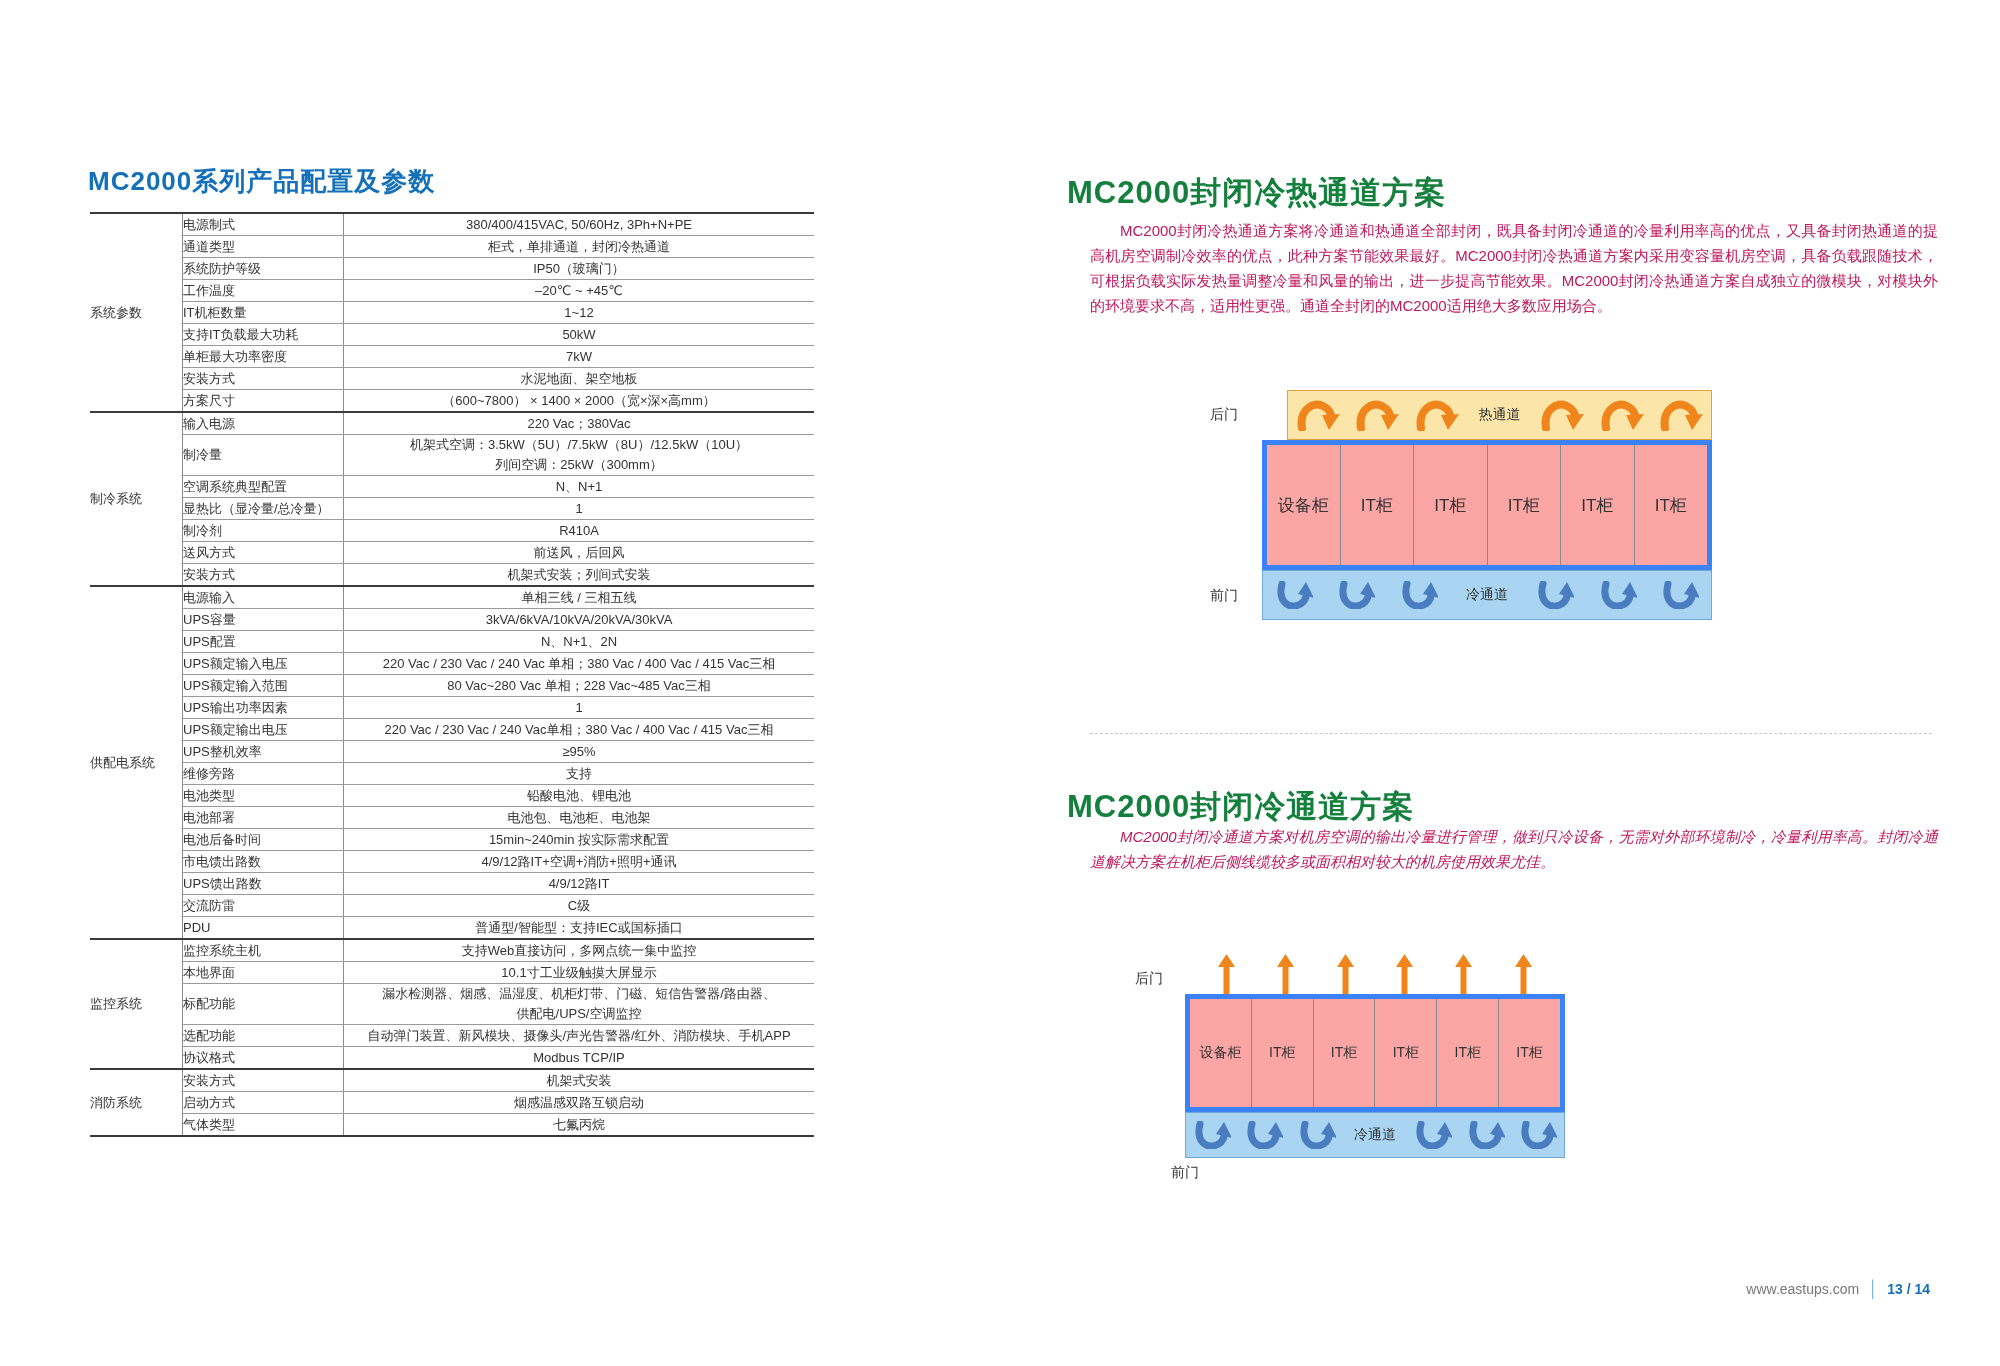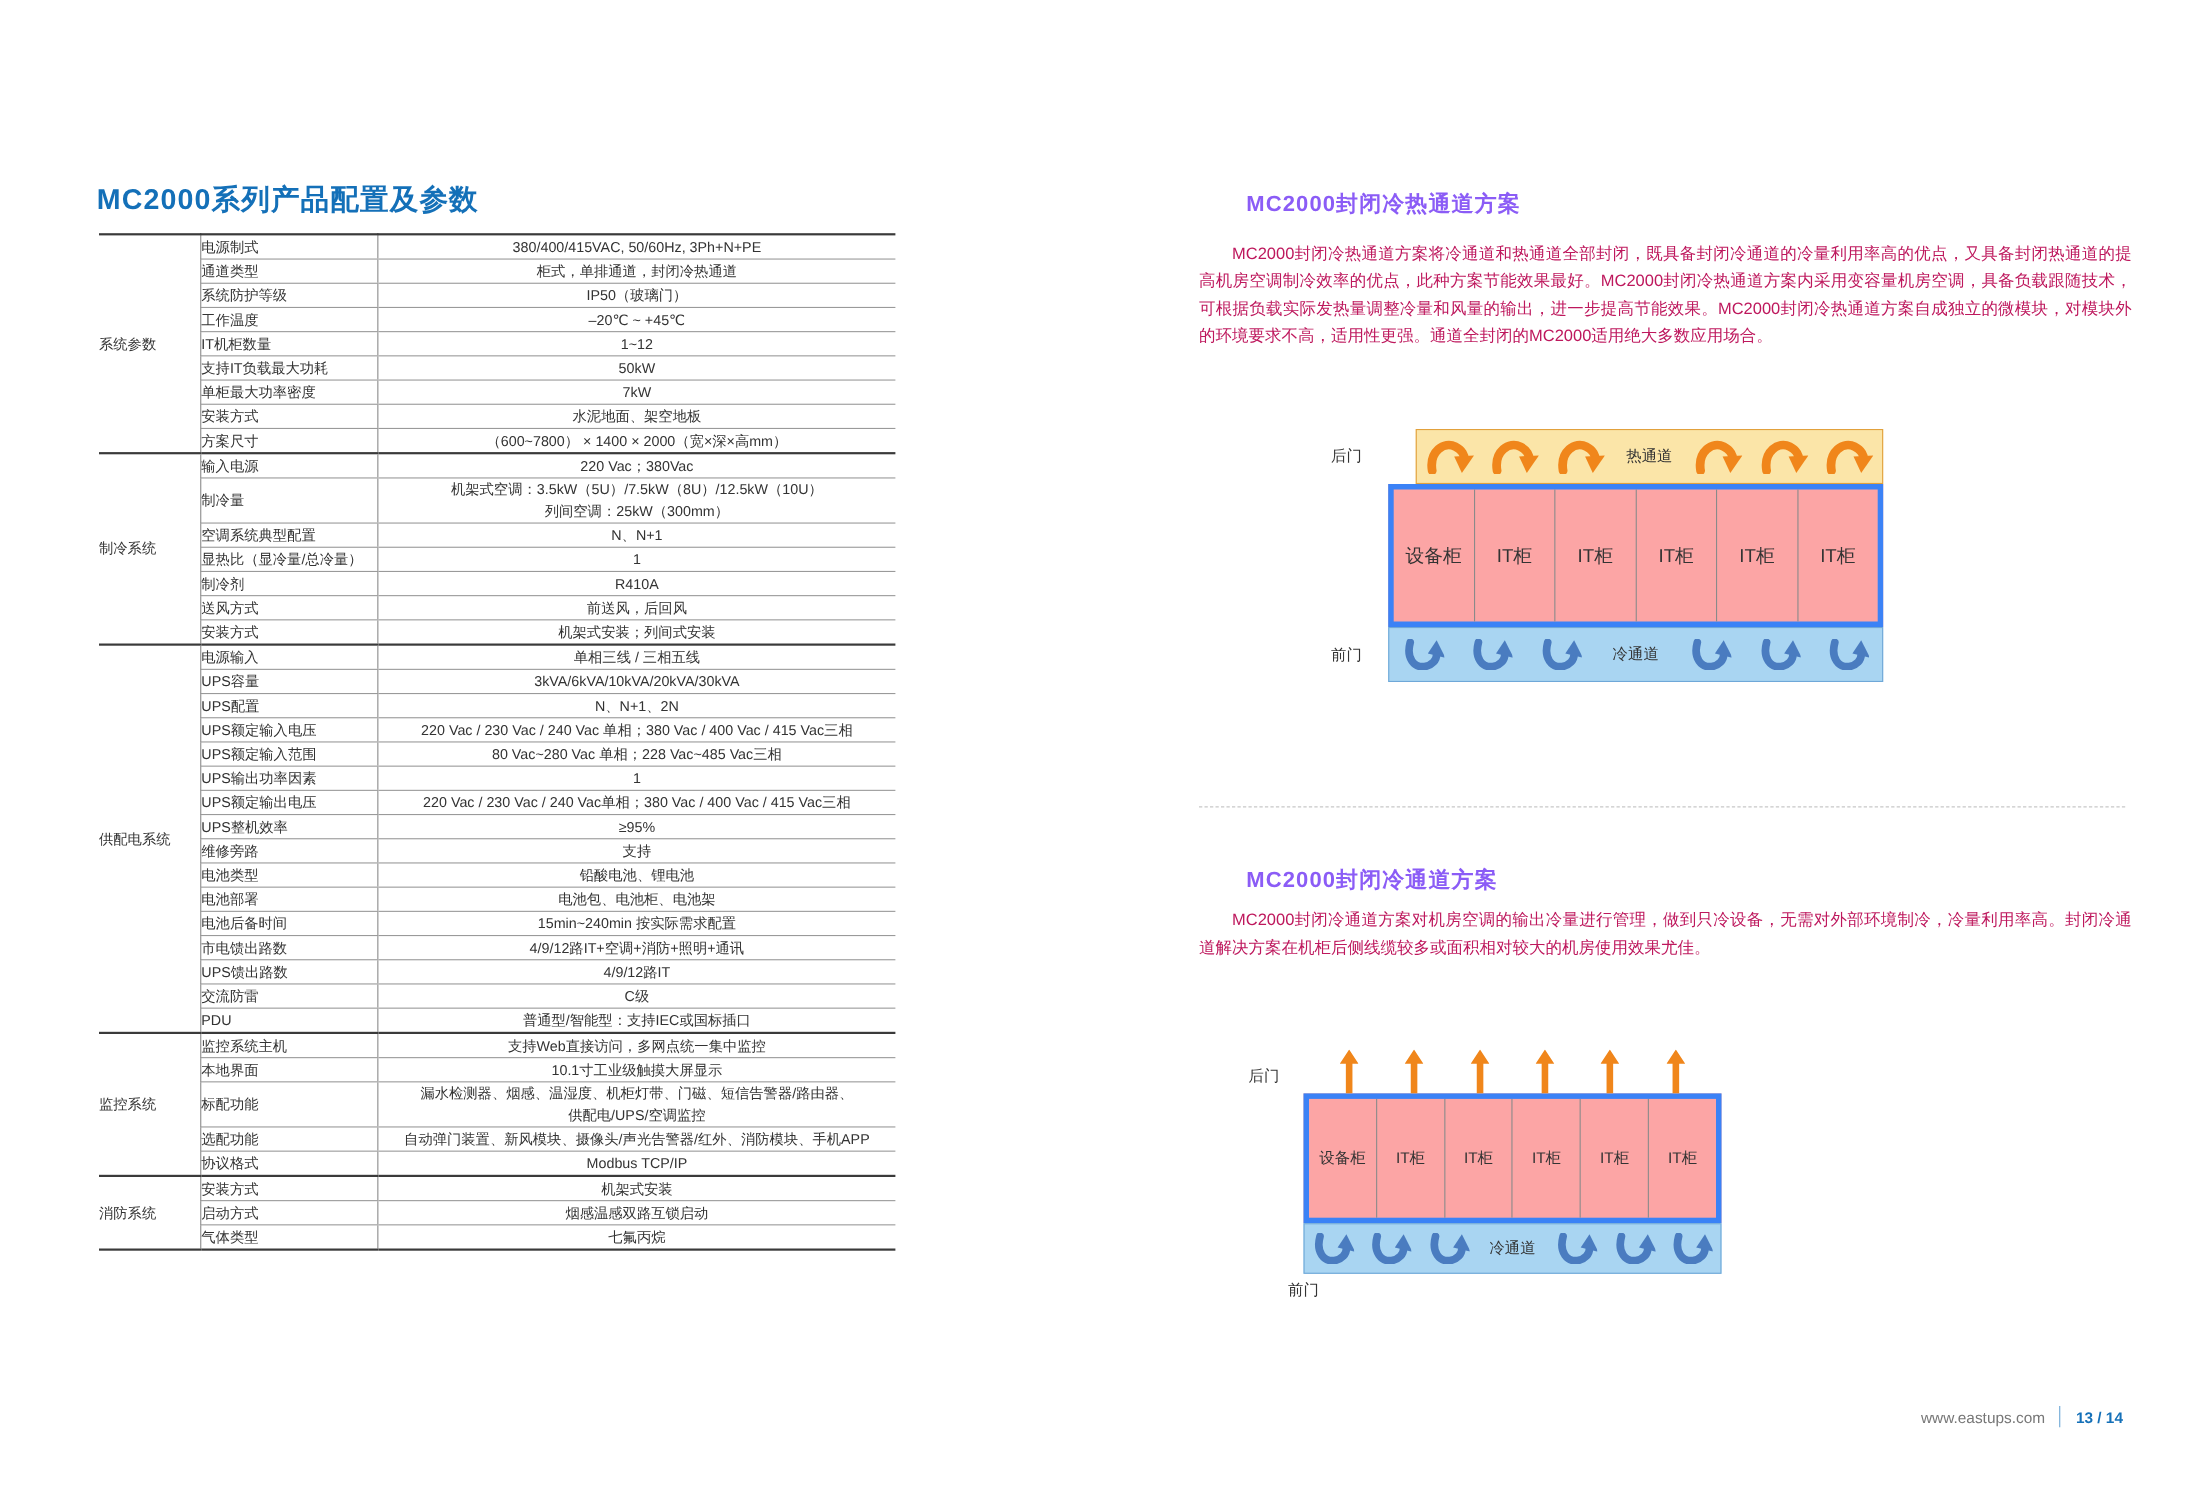--- a/index.html
+++ b/index.html
@@ -20,32 +20,32 @@
     font-size:13px;color:#333;
   }
   table.spec td{height:21px;padding:0;vertical-align:middle;}
   td.cat{width:92px;text-align:left;border-bottom:2px solid #3a3a3a;}
   td.lbl{width:160px;padding-left:10px;border-left:1px solid #8a8a8a;border-bottom:1px solid #9a9a9a;}
   td.val{width:470px;text-align:center;border-left:1px solid #8a8a8a;border-bottom:1px solid #9a9a9a;
          white-space:pre-line;line-height:20px;}
   tr.sec-end td.lbl,tr.sec-end td.val{border-bottom:2px solid #3a3a3a;}
   
   .r-title{
-    position:absolute;left:1133px;
-    font-size:20px;font-weight:bold;color:#8b5cf6;letter-spacing:1px;
+    position:absolute;left:1067px;
+    font-size:31px;font-weight:bold;color:#15803d;letter-spacing:1px;
   }
   #r-title-1{top:172px;}
   #r-title-2{top:786px;}
   .r-para{
     position:absolute;left:1090px;width:848px;
     font-size:15px;line-height:25px;color:#be185d;
     text-align:justify;text-indent:2em;
   }
   #r-para-1{top:218px;}
-  #r-para-2{top:824px;}
+  #r-para-2{top:824px;font-style:italic;}
   .section-divider{
     position:absolute;left:1090px;top:733px;width:842px;height:0;
     border-top:1px dashed #c8c8c8;
   }
   
   .diagram{position:absolute;}
   #diagram-hot-cold{left:1262px;top:390px;width:450px;}
   #diagram-cold{left:1185px;top:950px;width:380px;}
   .band{display:flex;align-items:center;justify-content:space-around;box-sizing:border-box;}
   .hot-band{height:50px;border:1px solid #E2A13C;margin-left:25px;}

